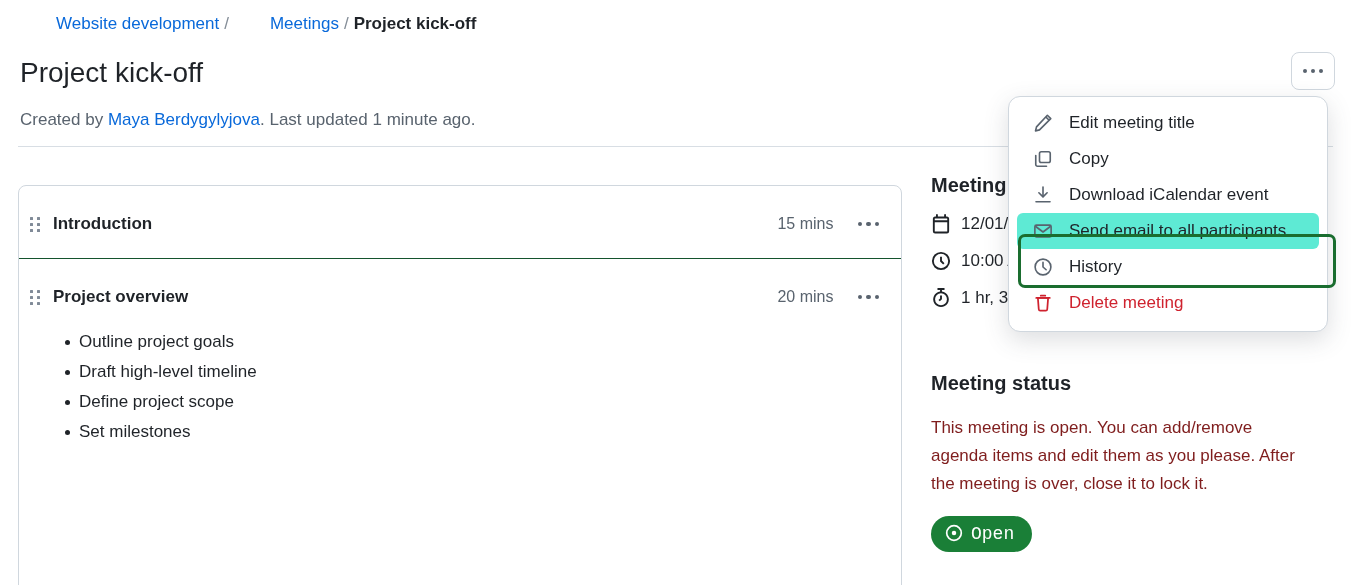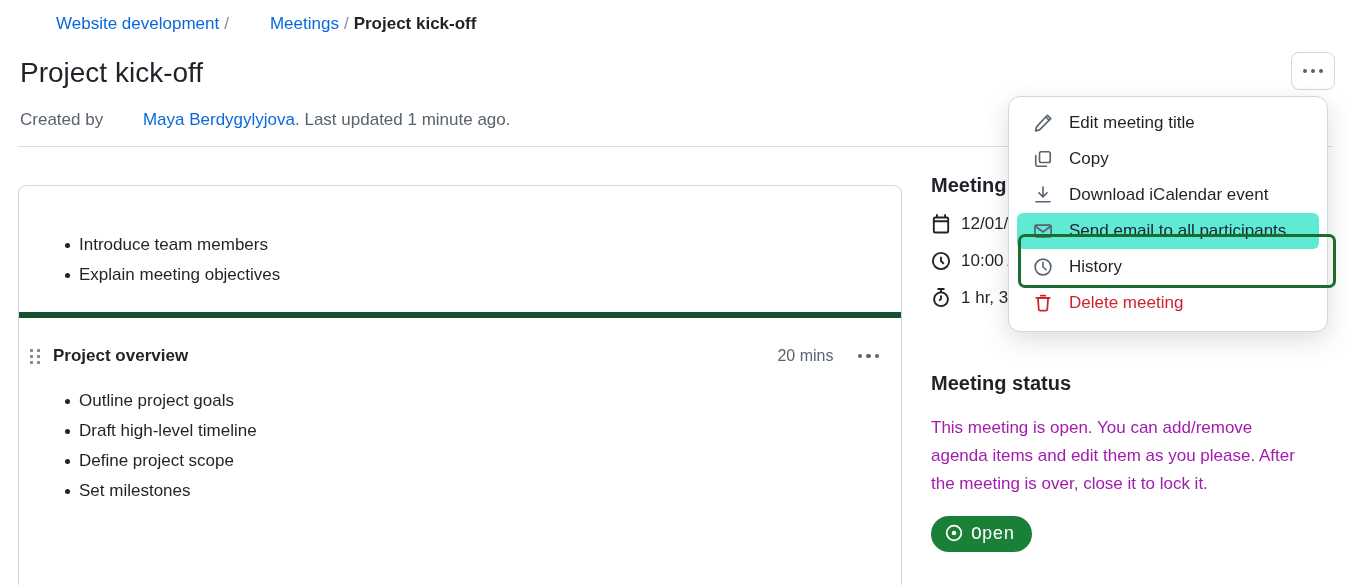--- a/index.html
+++ b/index.html
@@ -64,21 +64,20 @@
     top: 108px;
     font-size: 17px;
     line-height: 24px;
     color: #59636e;
     white-space: nowrap;
   }
   .subtitle a {
     color: #0969da;
     text-decoration: none;
     cursor: pointer;
-    margin-left: 35px;
   }
 
   .header-rule {
     position: absolute;
     left: 18px;
     top: 146px;
     width: 1315px;
     height: 1px;
     background: #d8dee4;
   }
@@ -119,21 +118,21 @@
     background: #ffffff;
     box-sizing: border-box;
     overflow: hidden;
   }
   .agenda-item {
     position: relative;
     box-sizing: border-box;
     padding: 26px 20px 22px 8px;
   }
   .agenda-item + .agenda-item {
-    border-top: 6px solid #14532d;
+    border-top: 1px solid #14532d;
   }
   .agenda-head {
     display: flex;
     align-items: center;
     position: relative;
     height: 24px;
   }
   .drag-handle {
     width: 16px;
     height: 18px;
@@ -241,21 +240,21 @@
   .status-block {
     position: absolute;
     left: 931px;
     top: 372px;
     width: 400px;
   }
   .status-text {
     margin: 19px 0 0 0;
     font-size: 17px;
     line-height: 28px;
-    color: #a21caf;
+    color: #7f1d1d;
     width: 378px;
   }
   .open-badge {
     margin-top: 18px;
     display: inline-flex;
     align-items: flex-start;
     gap: 8px;
     background: #1a7f37;
     color: #ffffff;
     border-radius: 999px;
@@ -337,24 +336,39 @@
 
   <div class="kebab-btn">
     <span class="dot"></span>
     <span class="dot"></span>
     <span class="dot"></span>
   </div>
 
   <div class="agenda-card">
 
     <div class="agenda-item">
-      <ul class="bullets">
-        <li>Introduce team members</li>
-        <li>Explain meeting objectives</li>
-      </ul>
+      <div class="agenda-head">
+        <span class="drag-handle">
+          <i></i>
+            <i></i>
+            <i></i>
+            <i></i>
+            <i></i>
+            <i></i>
+        </span>
+        <span class="agenda-title">Introduction</span>
+        <span class="agenda-right">
+          <span class="agenda-mins">15 mins</span>
+          <span class="agenda-kebab">
+            <span class="dot"></span>
+            <span class="dot"></span>
+            <span class="dot"></span>
+          </span>
+        </span>
+      </div>
     </div>
 
     <div class="agenda-item">
       <div class="agenda-head">
         <span class="drag-handle">
           <i></i>
             <i></i>
             <i></i>
             <i></i>
             <i></i>

